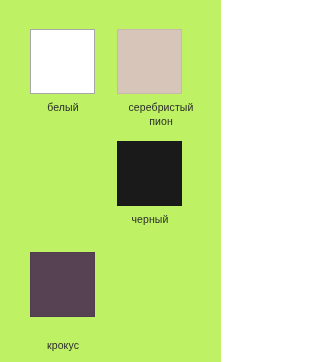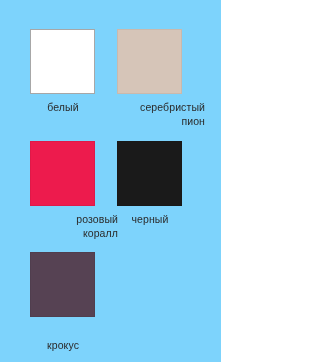--- a/index.html
+++ b/index.html
@@ -64,43 +64,38 @@
   .swatch-label {
     margin-top: 7px;
     font-size: 10.5px;
     line-height: 13.5px;
     color: #2b2b2b;
     letter-spacing: 0.1px;
     white-space: pre-line;
   }
 
   .swatch-label.align-center { text-align: center; width: 66px; }
-  .swatch-label.align-left   { text-align: right;   width: 88px; }
+  .swatch-label.align-left   { text-align: center;   width: 88px; }
 
   
   .col-right .swatch-label.align-center { width: 66px; }
 </style>
 </head>
 <body style="background: rgb(255, 255, 255);">
 
-<div class="palette" style="background: #7dd3fc;">
+<div class="palette" style="background: #bef264;">
   <div class="swatch-grid">
       <div class="swatch-cell row-1 col-left">
         <div class="swatch-chip outlined" style="background: rgb(255, 255, 255); border-color: rgb(167, 167, 167);"></div>
         <div class="swatch-label align-center" style="color: rgb(43, 43, 43);">белый</div>
       </div>
       <div class="swatch-cell row-1 col-right">
         <div class="swatch-chip plain" style="background: rgb(214, 197, 184);"></div>
         <div class="swatch-label align-left" style="color: rgb(43, 43, 43);">серебристый
 пион</div>
-      </div>
-      <div class="swatch-cell row-2 col-left">
-        <div class="swatch-chip plain" style="background: rgb(237, 27, 77);"></div>
-        <div class="swatch-label align-left" style="color: rgb(43, 43, 43);">розовый
-коралл</div>
       </div>
       <div class="swatch-cell row-2 col-right">
         <div class="swatch-chip plain" style="background: rgb(26, 26, 26);"></div>
         <div class="swatch-label align-center" style="color: rgb(43, 43, 43);">черный</div>
       </div>
       <div class="swatch-cell row-3 col-left">
         <div class="swatch-chip plain" style="background: rgb(86, 66, 83);"></div>
         <div class="swatch-label align-center" style="color: rgb(43, 43, 43); margin-top: 22px;">крокус</div>
       </div>
     </div>

